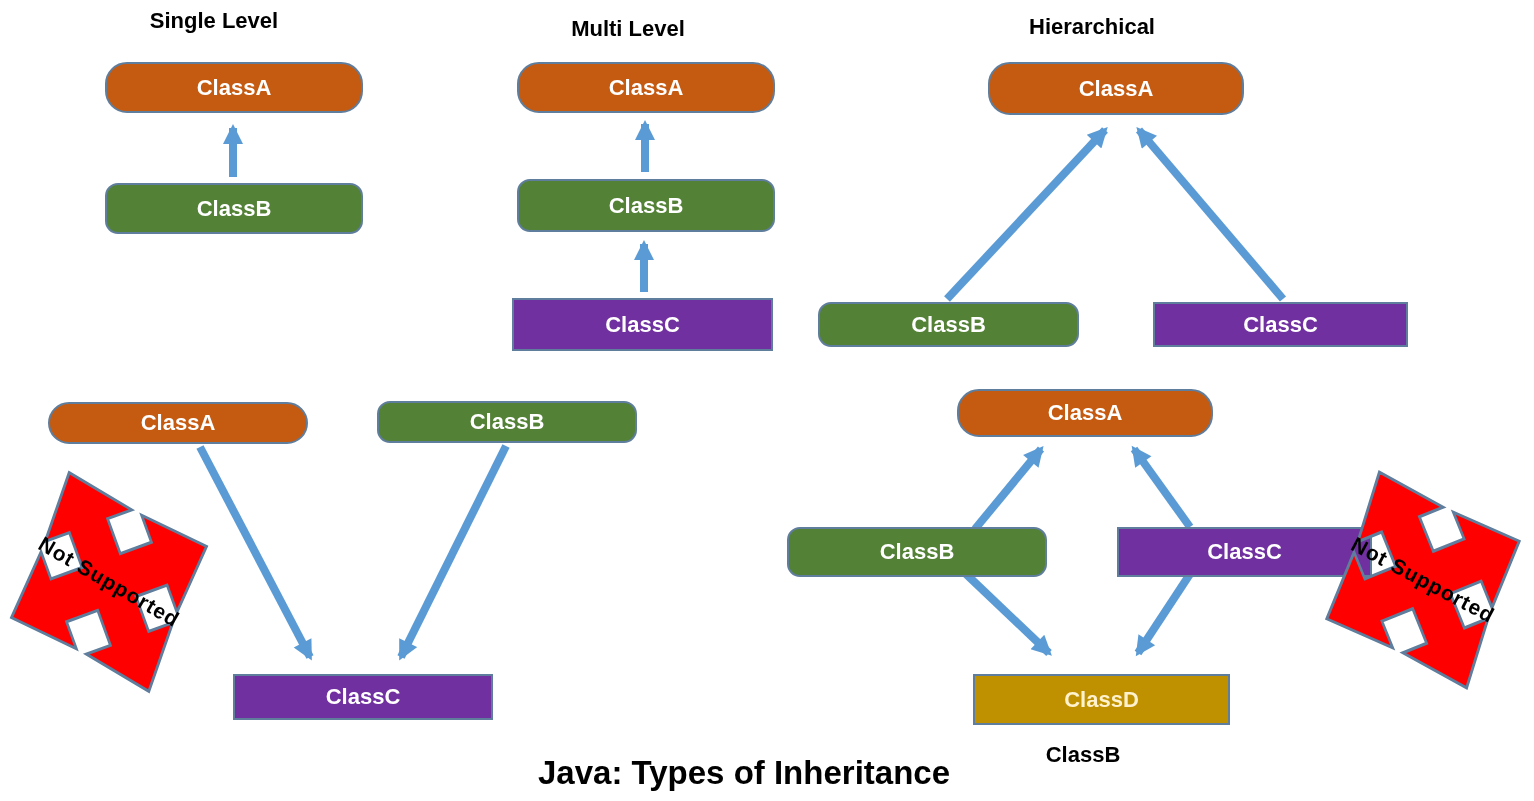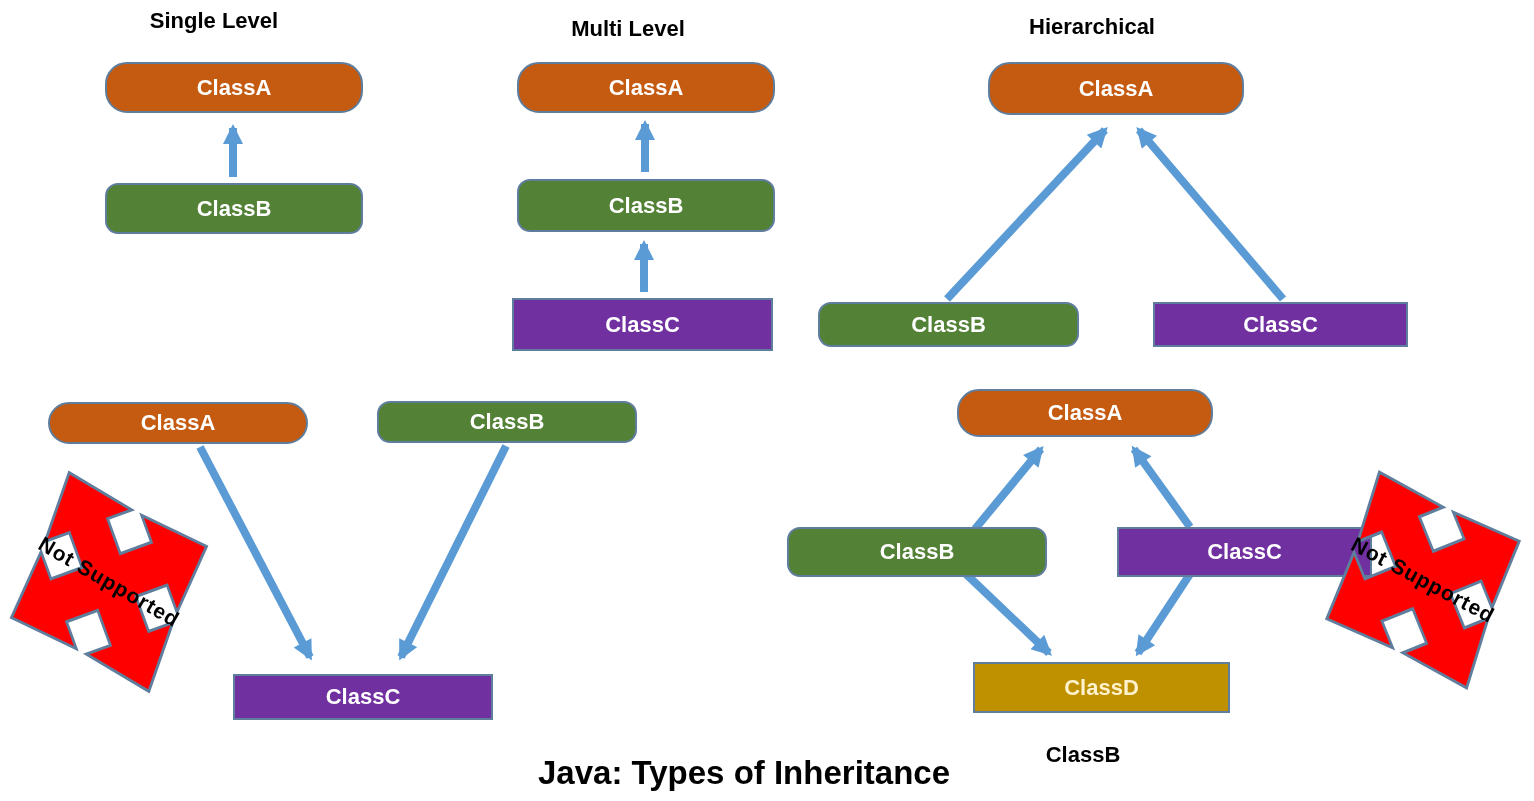--- a/index.html
+++ b/index.html
@@ -20,21 +20,21 @@
     position:absolute; z-index:2;
     display:flex; align-items:center; justify-content:center;
     box-sizing:border-box;
     border: 2px solid var(--box_border);
     color: var(--box_text);
     font-weight: bold; font-size: 22px;
   }
   .c-orange { background: var(--orange); border-radius: 22px; }
   .c-green  { background: var(--green); border-radius: 13px; }
   .c-purple { background: var(--purple); }
-  .c-gold   { background: var(--gold); color: var(--gold_box_text); }
+  .c-gold   { background: var(--gold); color: var(--gold_box_text); margin-top: 12px; }
   .sec-title {
     position:absolute; z-index:2; text-align:center;
     font-weight:bold; font-size:22px; color: var(--label_text);
     width:260px;
   }
   .main-title {
     position:absolute; z-index:2; text-align:center;
     font-weight:bold; font-size:33px; color: var(--label_text);
     width:620px; left:434px; top:754px;
   }

